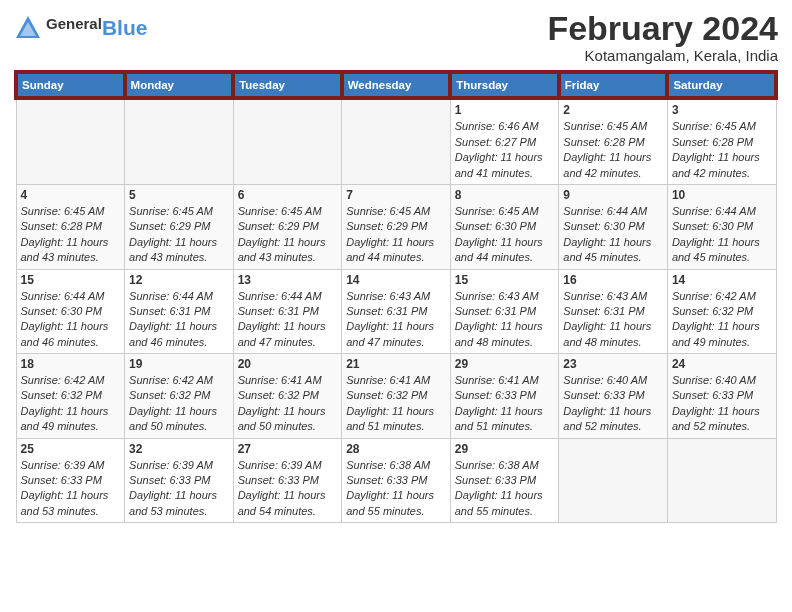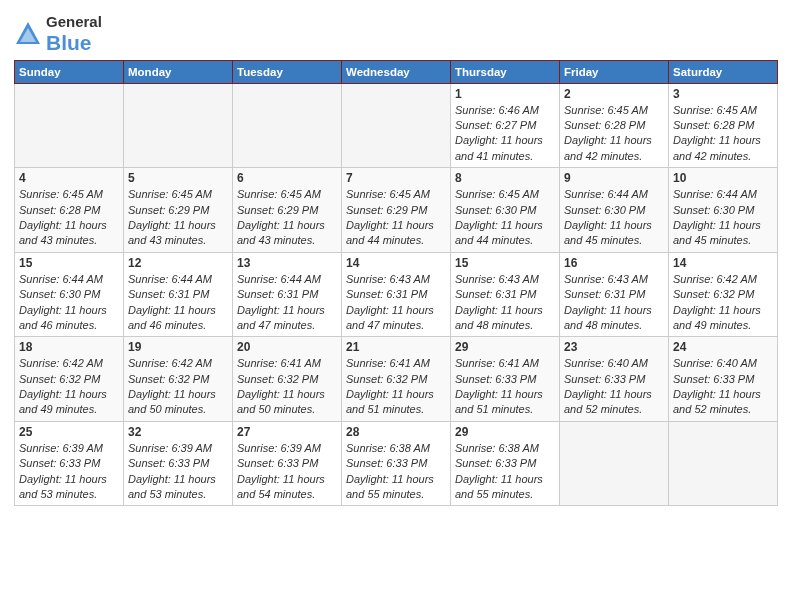--- a/index.html
+++ b/index.html
@@ -20,21 +20,21 @@
       align-items: flex-start;
       margin-bottom: 6px;
     }
     .logo {
       display: flex;
       align-items: center;
       margin-top: 4px;
     }
     .logo-text {
       display: flex;
-      flex-direction: column;
+      flex-direction: row;
       line-height: 1.1;
     }
     .logo-general {
       font-size: 15px;
       font-weight: bold;
       color: #333;
     }
     .logo-blue {
       font-size: 21px;
       font-weight: bold;
@@ -64,21 +64,21 @@
       border-collapse: collapse;
       table-layout: fixed;
     }
     th {
       background-color: #3a7abf;
       color: #fff;
       font-size: 11.5px;
       font-weight: bold;
       padding: 5px 4px;
       text-align: left;
-      border: 1px solid #7f1d1d;
+      border: 4px solid #7f1d1d;
     }
     td {
       border: 1px solid #ccc;
       vertical-align: top;
       padding: 3px 4px;
       font-size: 9.8px;
       color: #333;
       height: 80px;
       background: #fff;
     }
@@ -109,20 +109,24 @@
     <div class="logo">
       <svg class="logo-icon" viewBox="0 0 28 28">
         <polygon points="14,2 26,24 2,24" fill="#4a90d9"></polygon>
         <polygon points="14,8 22,22 6,22" fill="#fff" opacity="0.5"></polygon>
       </svg>
       <div class="logo-text">
         <span class="logo-general">General</span>
         <span class="logo-blue">Blue</span>
       </div>
     </div>
+    <div class="title-block">
+      <div class="month-title">February 2024</div>
+      <div class="location-title">Kotamangalam, Kerala, India</div>
+    </div>
   </div>
 
   <table>
     <thead>
       <tr>
       <th>Sunday</th>
           <th>Monday</th>
           <th>Tuesday</th>
           <th>Wednesday</th>
           <th>Thursday</th>

